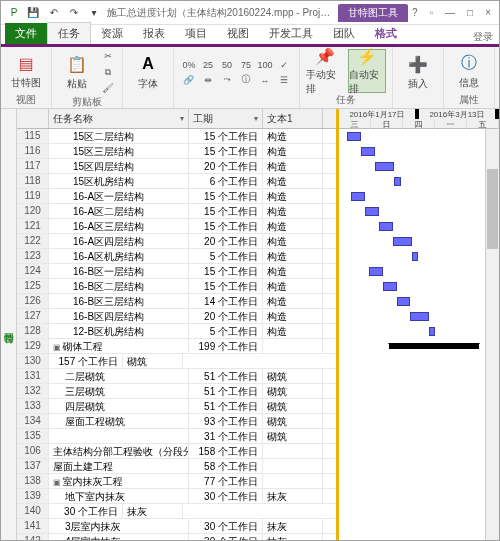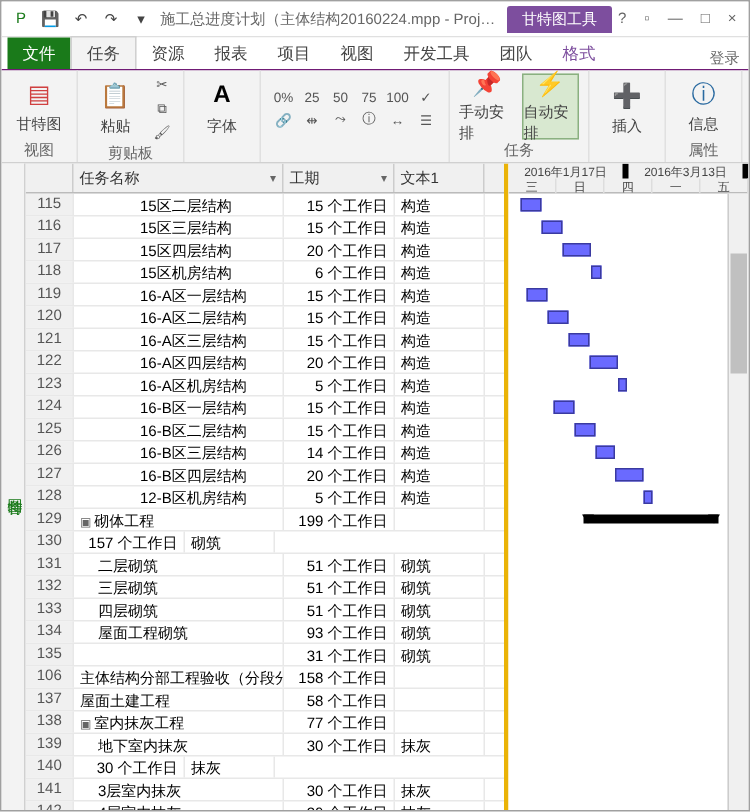--- a/index.html
+++ b/index.html
@@ -4,25 +4,25 @@
 <style>
 *{box-sizing:border-box;margin:0;padding:0}
 body{font-family:"Microsoft YaHei","Segoe UI",sans-serif;font-size:11px;background:#fff;width:500px;height:541px;overflow:hidden;border:1px solid #a0a0a0}
 .titlebar{height:24px;background:#fff;display:flex;align-items:center;padding:0 4px;border-bottom:1px solid #e0e0e0}
 .titlebar .qat{display:flex;gap:2px;align-items:center}
 .titlebar .qat-btn{width:18px;height:18px;display:flex;align-items:center;justify-content:center;font-size:10px;color:#444}
 .titlebar .title{flex:1;text-align:center;font-size:10px;color:#666;overflow:hidden;white-space:nowrap}
 .titlebar .tool-tab{background:#7d4e9e;color:#fff;font-size:10px;padding:2px 10px;border-radius:2px 2px 0 0;margin-left:4px}
 .titlebar .win-btns{display:flex;gap:4px;font-size:10px;color:#666}
 .titlebar .win-btns span{padding:0 4px}
-.ribbon-tabs{height:22px;display:flex;align-items:flex-end;padding-left:4px;background:#fff;border-bottom:1px solid #701a75}
+.ribbon-tabs{height:22px;display:flex;align-items:flex-end;padding-left:4px;background:#fff;border-bottom:3px solid #701a75}
 .ribbon-tabs .tab{padding:3px 10px;font-size:11px;color:#444;cursor:pointer}
 .ribbon-tabs .tab.file{background:#1a7a1a;color:#fff}
 .ribbon-tabs .tab.active{background:#f3f3f3;border:1px solid #d0d0d0;border-bottom:none}
-.ribbon-tabs .tab.tool{color:#7d4e9e;font-weight:normal}
+.ribbon-tabs .tab.tool{color:#7d4e9e;font-weight:bold}
 .ribbon-tabs .login{margin-left:auto;margin-right:6px;color:#666;font-size:10px}
 .ribbon{height:62px;background:#f3f3f3;border-bottom:1px solid #d0d0d0;display:flex}
 .rgroup{border-right:1px solid #e0e0e0;padding:2px 6px;display:flex;flex-direction:column;align-items:center;justify-content:space-between}
 .rgroup .body{display:flex;gap:4px;align-items:center;flex:1}
 .rgroup .label{font-size:10px;color:#666;text-align:center}
 .big-btn{display:flex;flex-direction:column;align-items:center;justify-content:center;width:38px;height:44px;cursor:pointer}
 .big-btn .ico{width:22px;height:22px;display:flex;align-items:center;justify-content:center;font-size:16px}
 .big-btn .txt{font-size:10px;color:#444;margin-top:2px}
 .small-btns{display:flex;flex-direction:column;gap:2px}
 .small-btns .sb{width:16px;height:14px;font-size:9px;color:#555;display:flex;align-items:center;justify-content:center}
@@ -39,21 +39,21 @@
 .col-name{width:140px}
 .col-dur{width:74px;justify-content:flex-end}
 .col-txt{width:60px}
 .tbody{overflow-y:auto;overflow-x:hidden;flex:1}
 .row{display:flex;height:15px;border-bottom:1px solid #e8e8e8;font-size:10px}
 .row .td{border-right:1px solid #e8e8e8;padding:1px 4px;overflow:hidden;white-space:nowrap}
 .row .td.col-id{background:#f0f0f0;text-align:center;color:#555}
 .row .td.col-dur{text-align:right}
 .row.bold .td.col-name,.row.bold .td.col-dur{font-weight:normal}
 .row .indent1{padding-left:16px}
-.row .indent2{padding-left:44px}
+.row .indent2{padding-left:24px}
 .row .exp{color:#666;margin-right:2px;font-size:8px}
 .gantt-pane{flex:1;overflow:hidden;position:relative;background:#fff}
 .ghead{height:20px;background:#f0f0f0;border-bottom:1px solid #bbb;display:flex;flex-direction:column;font-size:9px;color:#444}
 .ghead .gr1{display:flex;height:10px}
 .ghead .gr1 span{flex:1;text-align:center;border-right:4px solid #000000;font-size:8px}
 .ghead .gr2{display:flex;height:10px}
 .ghead .gr2 span{flex:1;text-align:center;border-right:1px solid #ddd;font-size:8px}
 .gbody{position:relative}
 .gbar{position:absolute;height:9px;background:#6a6aff;border:1px solid #3a3aa0}
 .gsum{position:absolute;height:6px;background:#000}

